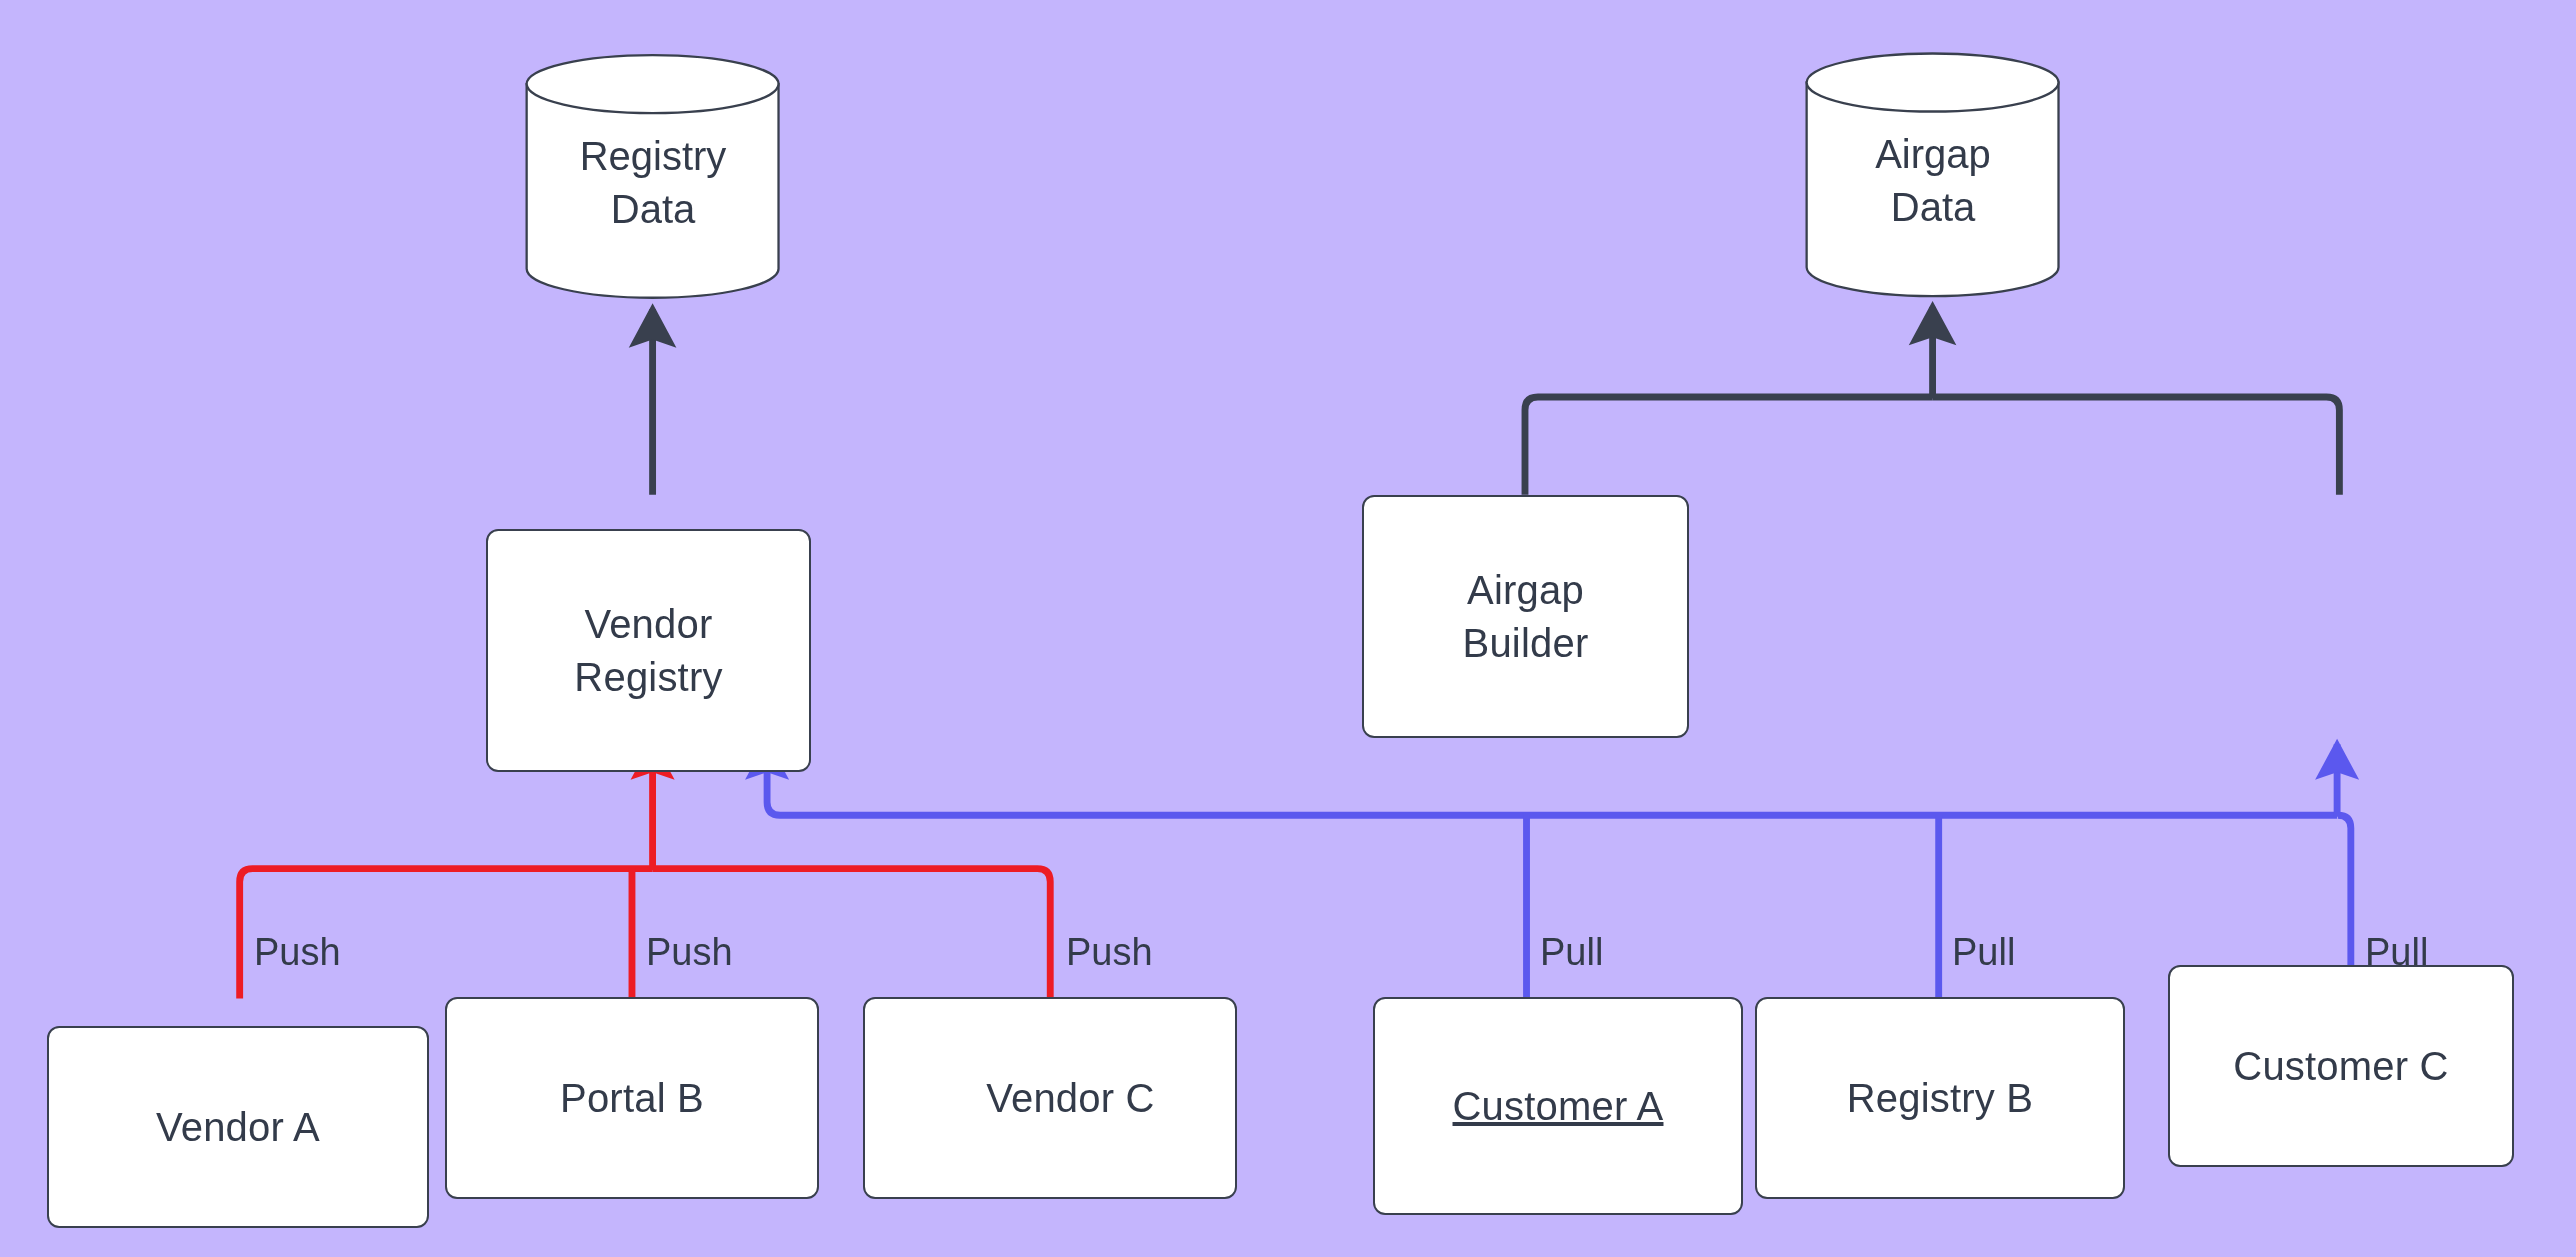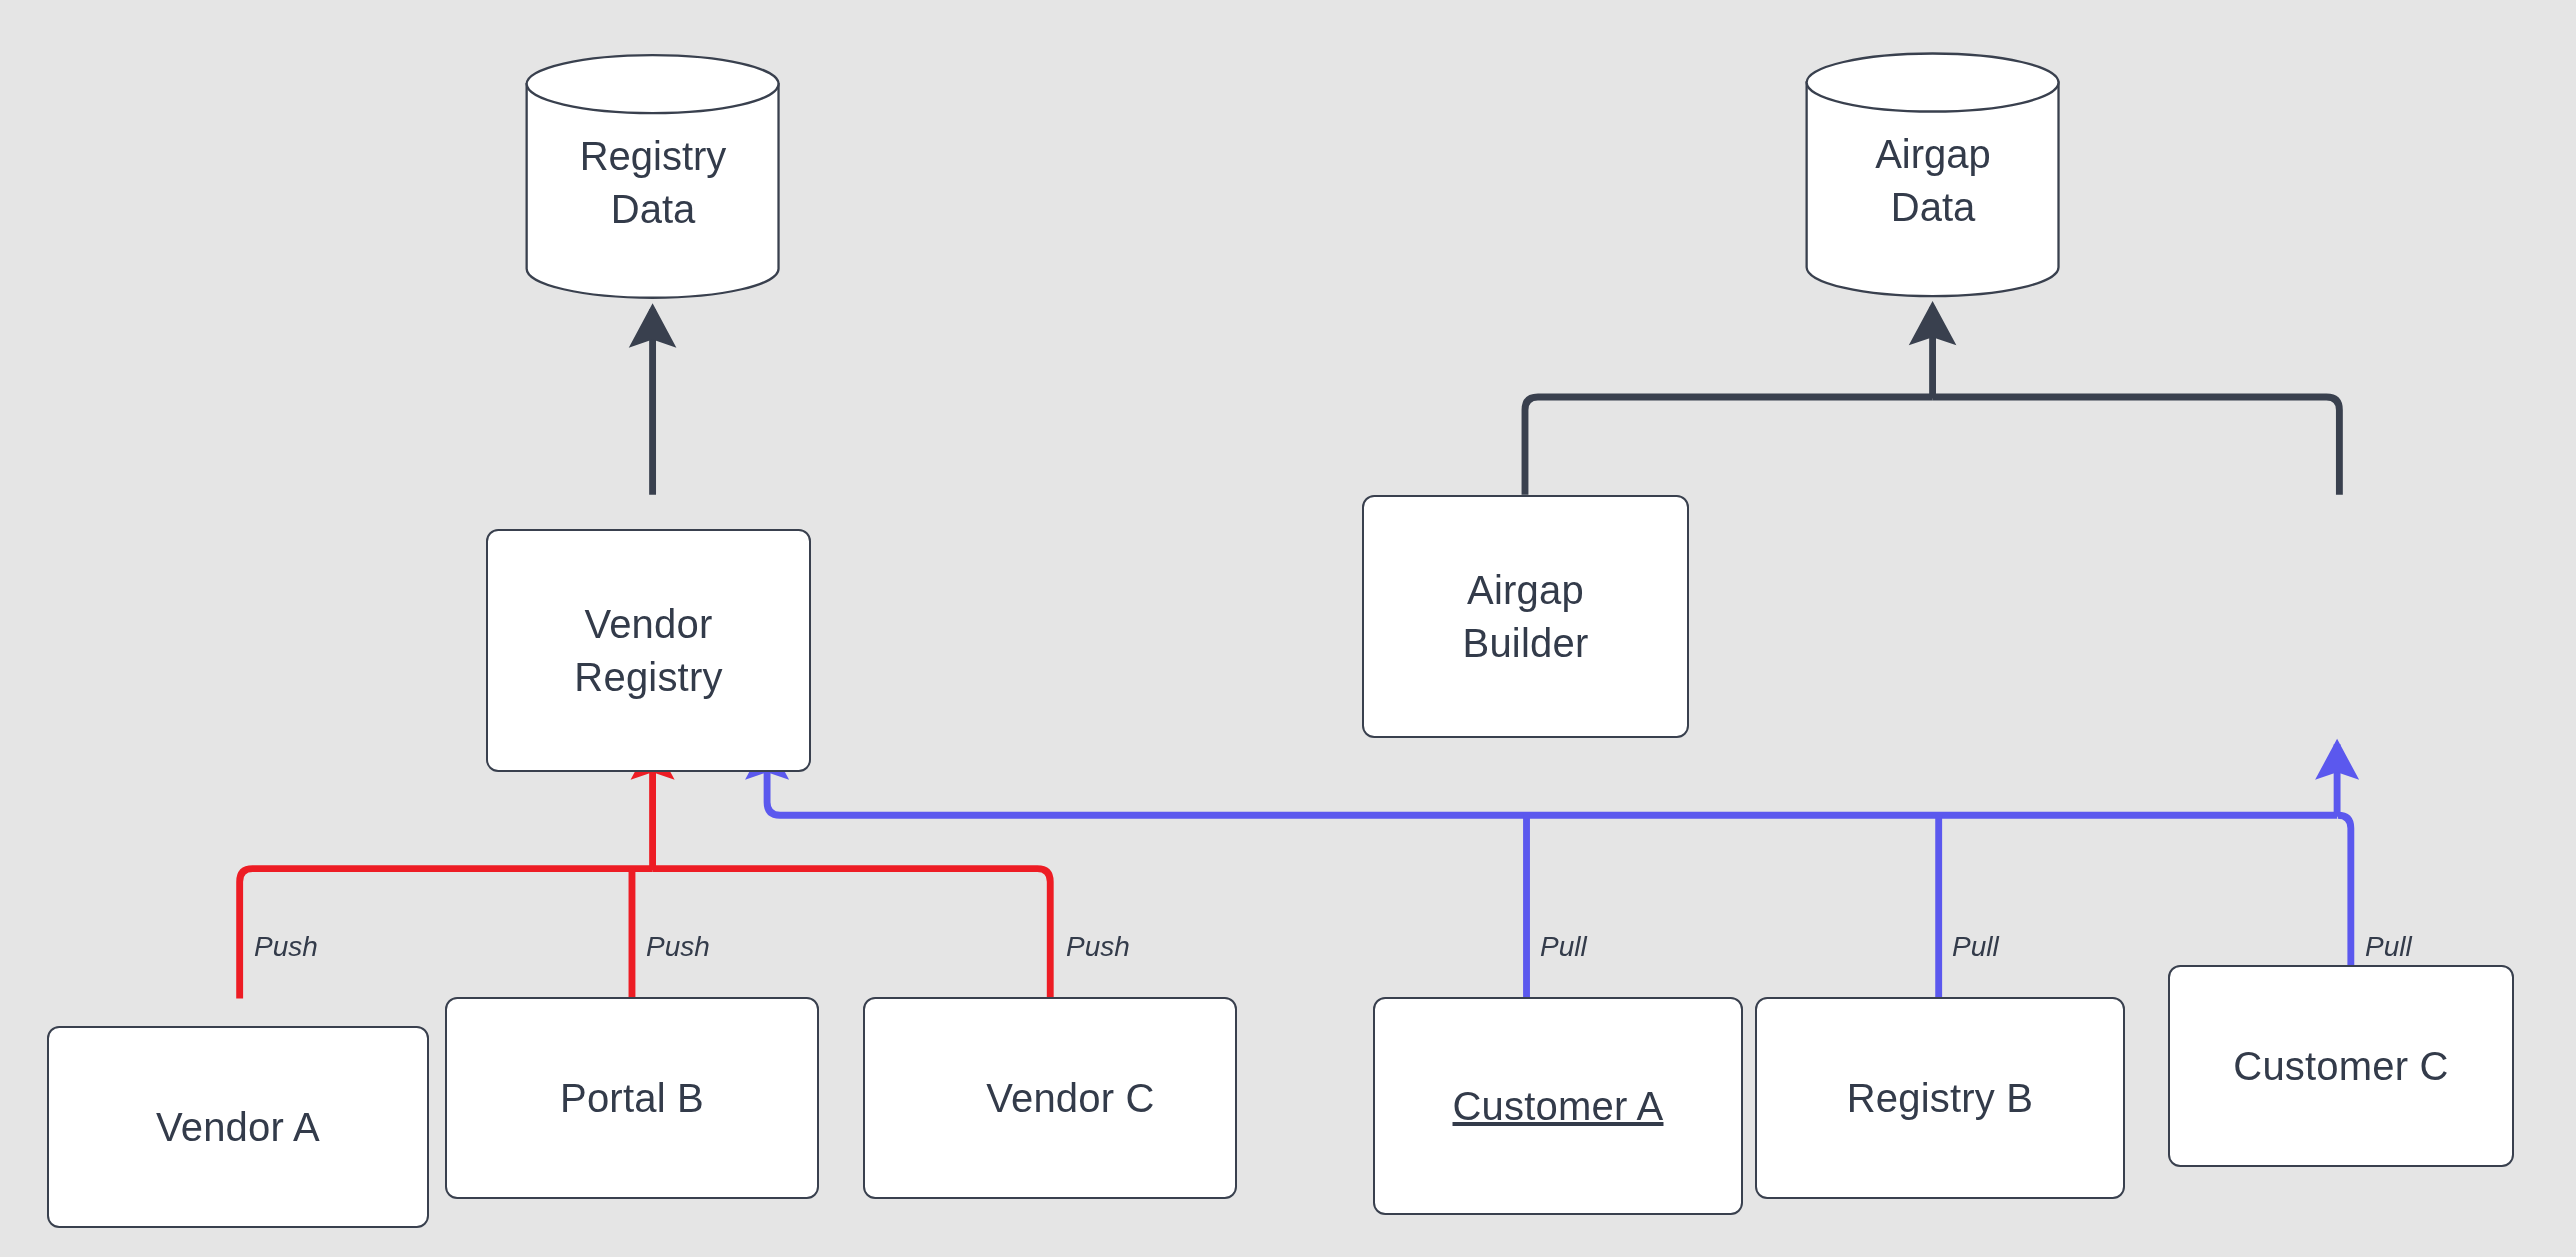--- a/index.html
+++ b/index.html
@@ -9,21 +9,21 @@
     background: #ffffff;
   }
   body {
     font-family: "Liberation Sans", sans-serif;
     color: #333b4a;
   }
   #diagram-root {
     position: relative;
     width: 2576px;
     height: 1258px;
-    background: #e5e5e5;
+    background: #c4b5fd;
     overflow: hidden;
   }
   #edge-layer {
     position: absolute;
     left: 0;
     top: 0;
     width: 2576px;
     height: 1258px;
   }
   .node {
@@ -52,25 +52,24 @@
     width: 100%;
     text-align: center;
     font-size: 40px;
     line-height: 1.32;
     color: #333b4a;
     white-space: pre-line;
     pointer-events: none;
   }
   .edge-label {
     position: absolute;
-    font-size: 28px;
+    font-size: 38px;
     line-height: 1;
     color: #333b4a;
     white-space: nowrap;
-    font-style: italic;
   }
 </style>
 </head>
 <body>
 
 <div id="diagram-root">
 
   <svg id="edge-layer" viewBox="0 0 3375 1648" xmlns="http://www.w3.org/2000/svg">
     <defs>
       <marker id="arrow-dark" viewBox="0 0 12 12" refX="9.2" refY="6" markerWidth="8" markerHeight="8" orient="auto-start-reverse">

